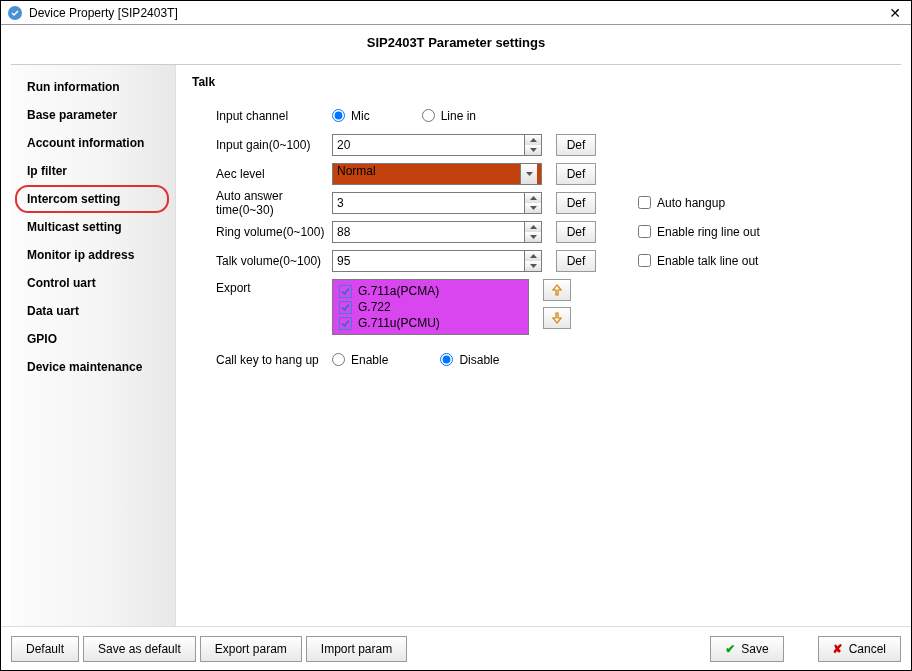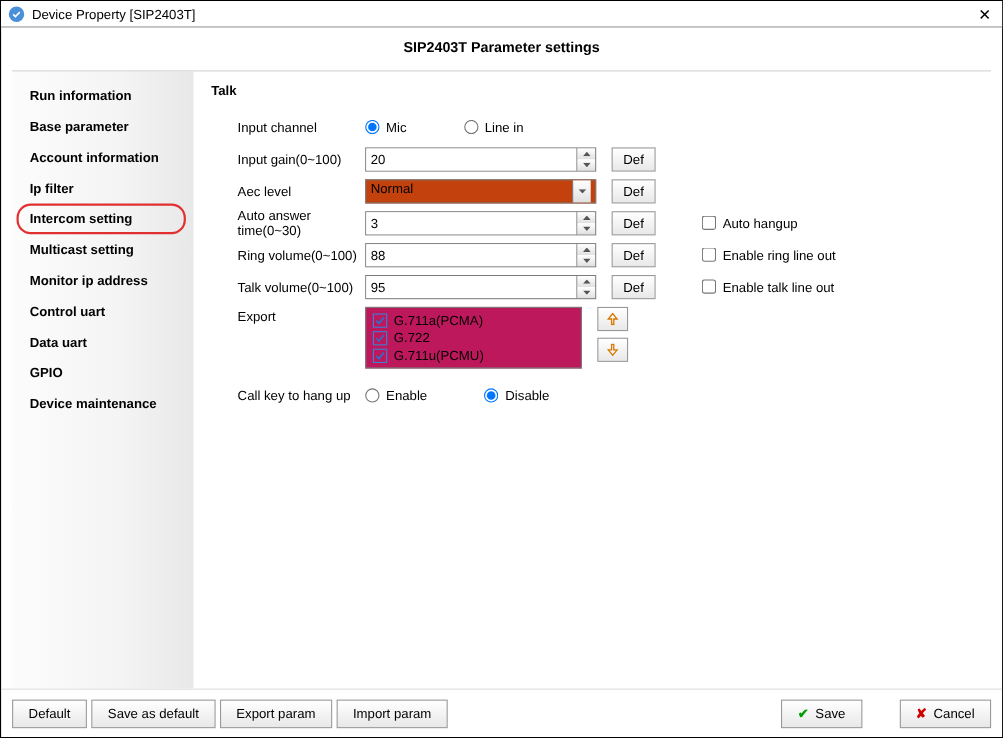--- a/index.html
+++ b/index.html
@@ -26,21 +26,21 @@
     .spinner-btns { width: 17px; display: flex; flex-direction: column; border-left: 1px solid #7b7b7b; }
     .spinner-btn { flex: 1; background: linear-gradient(#fff,#e0e0e0); border: none; cursor: pointer; display:flex; align-items:center; justify-content:center; }
     .spinner-btn svg { width: 7px; height: 4px; }
     .select { flex: 1; height: 22px; border: 1px solid #7b7b7b; display: flex; align-items: flex-start; padding: 0 4px; background: #c2410c; }
     .select-arrow { width: 17px; height: 20px; border-left: 1px solid #7b7b7b; margin-left: auto; display: flex; align-items: center; justify-content: center; background: linear-gradient(#fff,#e0e0e0); }
     .def-btn { width: 40px; height: 22px; margin-left: 14px; background: linear-gradient(#fff,#e8e8e8); border: 1px solid #999; cursor: pointer; font-size: 12px; }
     .extra { margin-left: 42px; display: flex; align-items: center; }
     .checkbox-wrap { display: flex; align-items: center; }
     .checkbox-wrap input { margin-right: 6px; }
     .codec-row { display: flex; align-items: flex-start; padding-top: 4px; }
-    .codec-box { width: 197px; height: 56px; border: 1px solid #7b7b7b; padding: 3px 6px; background: #be185d; }
+    .codec-box { width: 197px; height: 56px; border: 1px solid #7b7b7b; padding: 3px 6px; background: #d946ef; }
     .codec-item { display: flex; align-items: center; font-size: 12px; padding: 1px 0; }
     .codec-check { width: 13px; height: 13px; border: 1px solid #3980d6; margin-right: 6px; display:flex; align-items:center; justify-content:center; }
     .codec-check svg { width: 9px; height: 9px; }
     .arrow-btns { margin-left: 14px; display: flex; flex-direction: column; gap: 6px; }
     .arrow-btn { width: 28px; height: 22px; border: 1px solid #999; background: linear-gradient(#fff,#e8e8e8); cursor: pointer; display:flex; align-items:center; justify-content:center; }
     .bottom-bar { height: 44px; display: flex; align-items: center; padding: 0 10px; border-top: 1px solid #ddd; gap: 4px;}
     .btn { height: 26px; padding: 0 14px; background: linear-gradient(#fff,#e8e8e8); border: 1px solid #999; cursor: pointer; font-size: 12px; display: flex; align-items: center; gap: 6px; }
     .spacer { flex: 1; }
     .save-icon { color: #00a000; font-weight: bold; }
     .cancel-icon { color: #d00000; font-weight: bold; }

